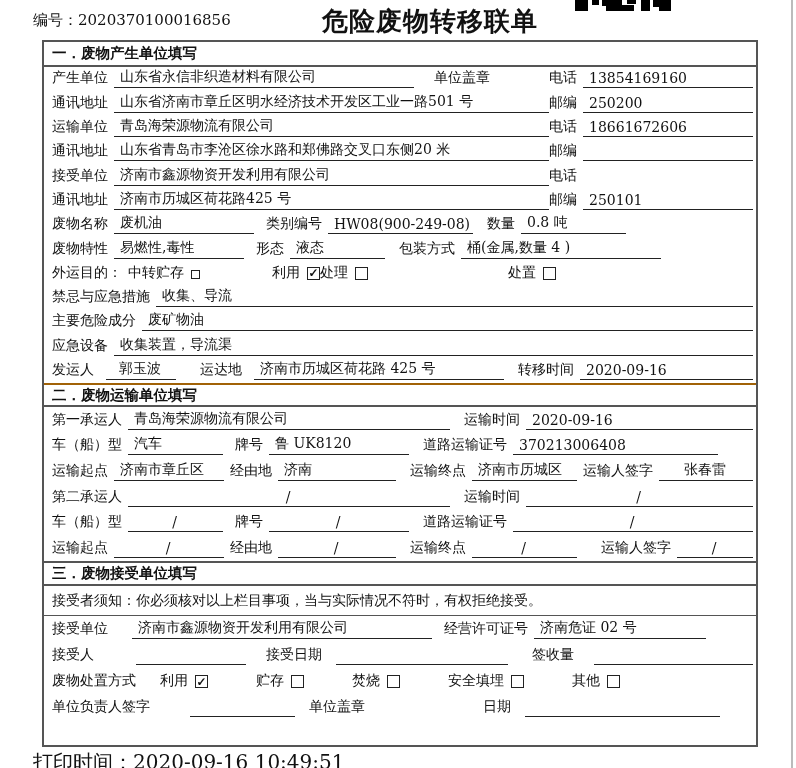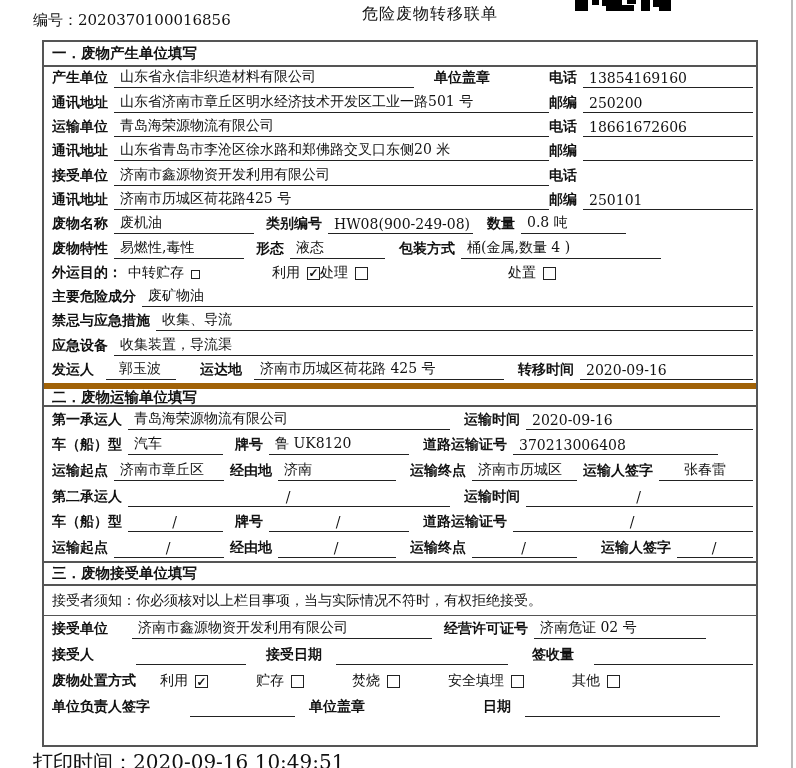--- a/index.html
+++ b/index.html
@@ -3,40 +3,40 @@
 <meta charset="utf-8">
 <style>
   * { margin:0; padding:0; box-sizing:border-box; }
   html,body { width:796px; height:768px; background:#fff; overflow:hidden; }
   body { font-family:"DejaVu Serif","Liberation Serif",serif; color:#111; font-size:14px; position:relative; }
 
   .page-edge { position:absolute; right:3px; top:0; width:2px; height:768px; background:#bbb; }
 
   .hdr-no { position:absolute; left:33px; top:11px; font-size:15px; white-space:nowrap; }
   .title  { position:absolute; left:430px; top:4px; transform:translateX(-50%);
-            font-size:16px; font-weight:normal; letter-spacing:1px; white-space:nowrap; }
+            font-size:26px; font-weight:bold; letter-spacing:1px; white-space:nowrap; }
   .qr     { position:absolute; left:575px; top:0; width:96px; height:11px; }
 
   .formbox { position:absolute; left:42px; top:40px; width:716px; height:707px;
              border:2px solid #555; display:flex; flex-direction:column; overflow:hidden; }
 
   .sec-h { font-weight:bold; font-size:14.5px; padding:0 0 0 8px;
            border-bottom:2px solid #555; display:flex; align-items:center; flex:0 0 auto; }
   .h1 { height:25px; }
-  .h2 { height:24px; border-top:6px solid #a16207; }
+  .h2 { height:24px; border-top:2px solid #a16207; }
   .h3 { height:25px; border-top:2px solid #555; }
 
   .note { height:30px; border-bottom:1.5px solid #555; display:flex; align-items:center;
           padding-left:8px; flex:0 0 auto; white-space:nowrap; }
 
   .rows { display:flex; flex-direction:column; flex:0 0 auto; }
   .r1 { height:316px; } .r2 { height:154px; } .r3 { height:104px; }
   .row { flex:1 1 0; display:flex; align-items:flex-end; padding:0 3px 3px 8px; min-width:0; }
 
-  .lbl { white-space:nowrap; padding-bottom:1px;font-weight:bold; }
+  .lbl { white-space:nowrap; padding-bottom:1px; }
   .ul  { border-bottom:1px solid #222; padding:0 2px 1px 6px; white-space:nowrap;
          overflow:hidden; min-height:18px; }
   .fill { flex:1 1 auto; }
   .ctr { text-align:center; padding-left:0; }
   .lg  { display:flex; align-items:flex-end; flex:0 0 497px; min-width:0; }
   .lg .lbl { margin-right:6px; }
   .gap6  { margin-left:6px; }  .gap12 { margin-left:12px; } .gap14 { margin-left:14px; }
   .gap20 { margin-left:20px; } .gap24 { margin-left:24px; } .w70{width:70px;} .w90{width:95px;} .w105{width:105px;} .w110{width:110px;}
   .w118{width:118px;} .w130{width:130px;} .w140{width:140px;}
   .w145{width:145px;} .w170{width:172px;} .w195{width:195px;}
@@ -162,27 +162,27 @@
         <span class="cb">
             <span></span>
           </span>
         <span class="cbl" style="margin-left:140px;">处置</span>
         <span class="cb">
             <span></span>
           </span>
       </div>
 
       <div class="row">
+        <span class="lbl">禁忌与应急措施</span>
+        <span class="ul fill gap6">收集、导流</span>
+      </div>
+
+      <div class="row">
         <span class="lbl">主要危险成分</span>
         <span class="ul fill gap6">废矿物油</span>
-      </div>
-
-      <div class="row">
-        <span class="lbl">禁忌与应急措施</span>
-        <span class="ul fill gap6">收集、导流</span>
       </div>
 
       <div class="row">
         <span class="lbl">应急设备</span>
         <span class="ul fill gap6">收集装置，导流渠</span>
       </div>
 
       <div class="row">
         <span class="lbl">发运人</span>
         <span class="ul w70 ctr gap12">郭玉波</span>

